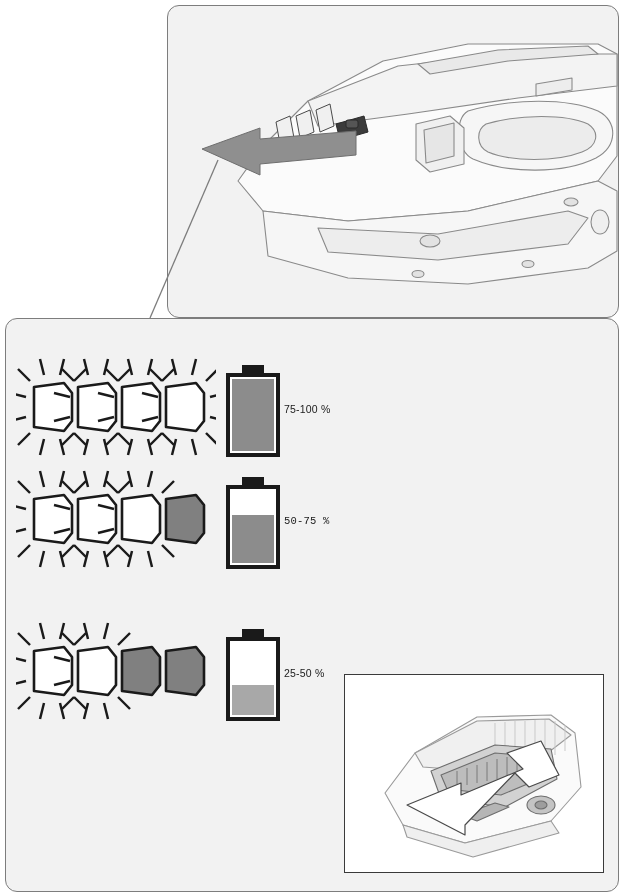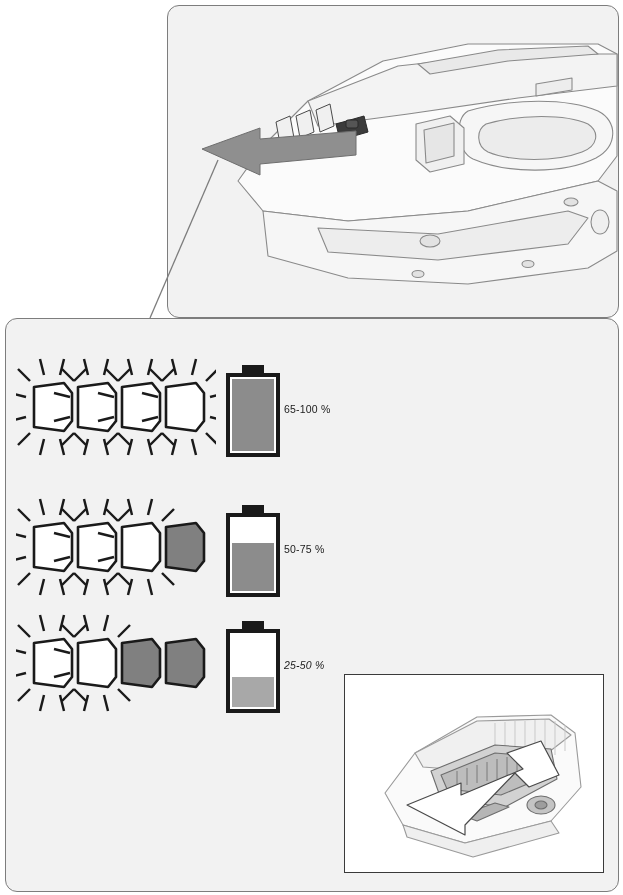--- a/index.html
+++ b/index.html
@@ -56,22 +56,22 @@
   }
 
   
   .row {
     position: absolute;
     left: 0;
     width: 612px;
     height: 128px;
   }
   .row-0 { top: 28px; }
-  .row-1 { top: 168px; }
-  .row-2 { top: 284px; font-style: italic; }
+  .row-1 { top: 140px; font-family: Liberation Mono, monospace; }
+  .row-2 { top: 292px; }
   .row-3 { top: 412px; }
 
   .leds {
     position: absolute;
     left: 10px;
     top: 0;
     width: 200px;
     height: 128px;
   }
   .batt {
@@ -210,21 +210,21 @@
             </g>
         </svg>
       </div>
       <div class="batt">
         <svg width="64" height="96" viewBox="0 0 64 96">
           <rect x="20" y="2" width="22" height="10" fill="#1a1a1a"></rect>
           <rect x="6" y="12" width="50" height="80" fill="#ffffff" stroke="#1a1a1a" stroke-width="4"></rect>
           <rect x="10" y="16" width="42" height="72" fill="#8c8c8c"></rect>
         </svg>
       </div>
-      <div class="pct">65-100 %</div>
+      <div class="pct">75-100 %</div>
     </div>
 
     <div class="row row-1">
       <div class="leds">
         <svg width="200" height="128" viewBox="0 0 200 128">
           <g transform="translate(18,40)">
               <use href="#rays"></use>
               <use href="#ledlit"></use>
             </g>
           <g transform="translate(62,40)">

